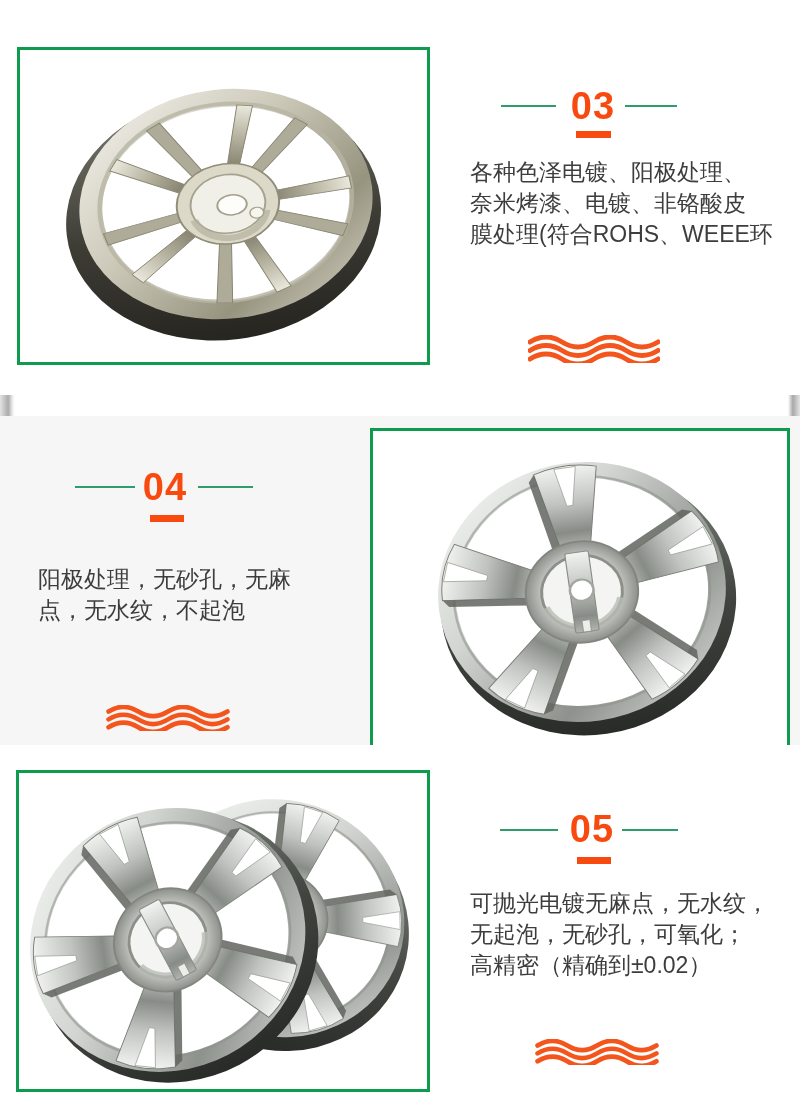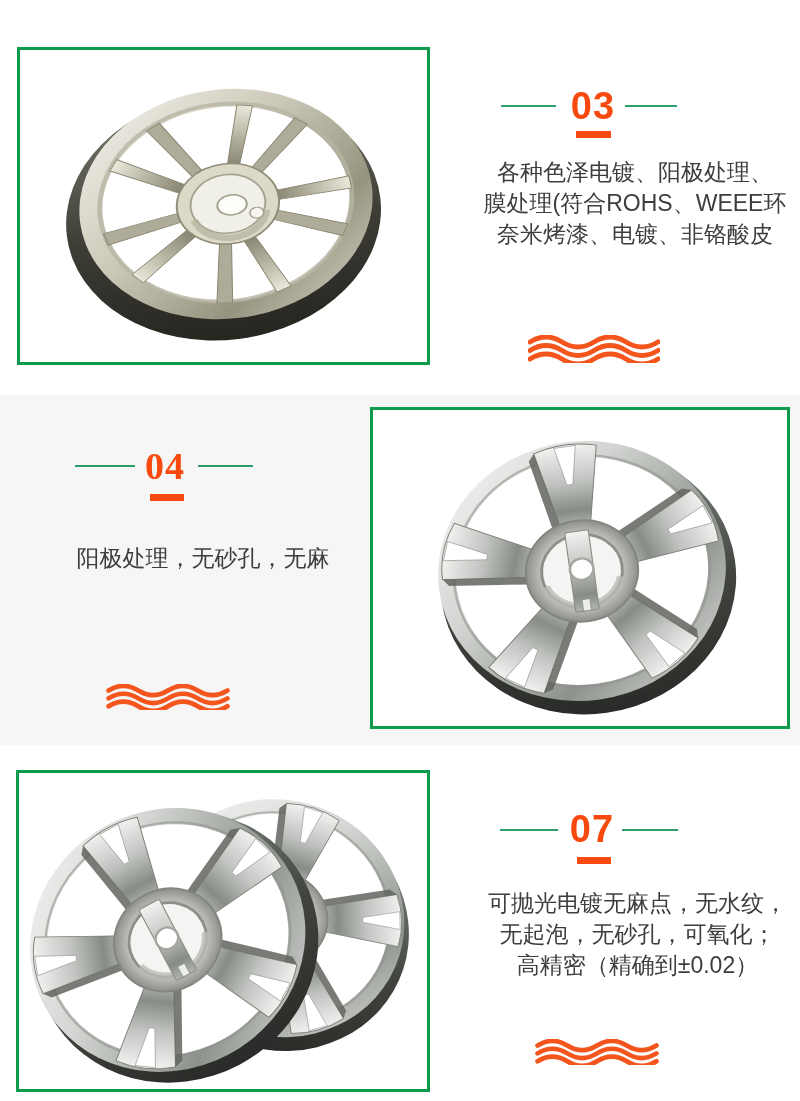--- a/index.html
+++ b/index.html
@@ -9,36 +9,36 @@
 
   
   .edge { position:absolute; top:0; height:1101px; }
   .edge-left  { left:0; width:15px;
     background:linear-gradient(to right,#e3e3e3 0%,#ababab 55%,#f0f0f0 85%,#ffffff 100%); }
   .edge-right { left:788px; width:12px;
     background:linear-gradient(to right,#ffffff 0%,#a8a8a8 40%,#e4e4e4 100%); }
 
   section { position:absolute; left:0; width:800px; }
   .sec03 { top:0;    height:378px; background:#ffffff; }
-  .sec04 { top:378px; height:350px; background:#f6f6f6;font-family:Liberation Serif, serif; }
+  .sec04 { top:399px; height:350px; background:#f6f6f6; }
   .sec05 { top:728px; height:373px; background:#ffffff; }
 
   .photo-box { position:absolute; border:3px solid #0f9b4e; background:#ffffff;
                display:flex; align-items:center; justify-content:center; overflow:hidden; }
   .box1 { left:17px;  top:30px; width:413px; height:318px; }
   .box2 { left:370px; top:12px; width:420px; height:322px; }
   .box3 { left:16px;  top:25px; width:414px; height:322px; }
 
   .dash { position:absolute; height:2px; background:#2f9c6c; }
   .num  { position:absolute; width:80px; height:50px; line-height:50px; text-align:center;
           font-size:38px; font-weight:bold; color:#f8490e; letter-spacing:1px; }
   .underline { position:absolute; height:7px; background:#f8490e; }
 
   .para { position:absolute; color:#3d3d3d; font-size:23px; line-height:31px; white-space:nowrap; }
-  .para div { height:31px;text-align:center; }
+  .para div { height:31px; }
 
   .waves { position:absolute; }
 
   
   .sec03 .dash-l { left:501px; top:88px; width:55px; }
   .sec03 .dash-r { left:625px; top:88px; width:52px; }
   .sec03 .num   { left:553px; top:64px; }
   .sec03 .underline { left:576px; top:114px; width:35px; }
   .sec03 .para { left:470px; top:140px; width:330px; }
   .sec03 .waves { left:528px; top:318px; }
@@ -202,55 +202,56 @@
       <svg width="396" height="300" viewBox="0 0 400 304">
         <use href="#wheelA" transform="translate(202,150) rotate(-7) scale(1,0.78)"></use>
       </svg>
     </div>
     <div class="dash dash-l"></div>
     <div class="num">03</div>
     <div class="dash dash-r"></div>
     <div class="underline"></div>
     <div class="para">
       <div>各种色泽电镀、阳极处理、</div>
+      <div>奈米烤漆、电镀、非铬酸皮</div>
       <div>膜处理(符合ROHS、WEEE环</div>
-      <div>奈米烤漆、电镀、非铬酸皮</div>
     </div>
     <svg class="waves" width="132" height="28" viewBox="0 0 132 28">
       <use href="#waveIcon"></use>
     </svg>
   </section>
 
   <section class="sec04">
     <div class="dash dash-l"></div>
     <div class="num">04</div>
     <div class="dash dash-r"></div>
     <div class="underline"></div>
     <div class="para">
       <div>阳极处理，无砂孔，无麻</div>
+      <div>点，无水纹，不起泡</div>
     </div>
     <svg class="waves" width="130" height="26" viewBox="0 0 132 28">
       <use href="#waveIcon"></use>
     </svg>
     <div class="photo-box box2">
       <svg width="404" height="306" viewBox="0 0 408 310">
         <use href="#wheelB" transform="translate(206,158) rotate(-8) scale(1,0.9)"></use>
       </svg>
     </div>
   </section>
 
   <section class="sec05">
     <div class="photo-box box3">
       <svg width="400" height="306" viewBox="0 0 404 310">
         <use href="#wheelB" transform="translate(258,142) rotate(18) scale(0.88,0.82)"></use>
         <use href="#wheelB" transform="translate(146,164) rotate(-28) scale(0.97,0.9)"></use>
       </svg>
     </div>
     <div class="dash dash-l"></div>
-    <div class="num">07</div>
+    <div class="num">05</div>
     <div class="dash dash-r"></div>
     <div class="underline"></div>
     <div class="para">
       <div>可抛光电镀无麻点，无水纹，</div>
       <div>无起泡，无砂孔，可氧化；</div>
       <div>高精密（精确到±0.02）</div>
     </div>
     <svg class="waves" width="130" height="26" viewBox="0 0 132 28">
       <use href="#waveIcon"></use>
     </svg>

